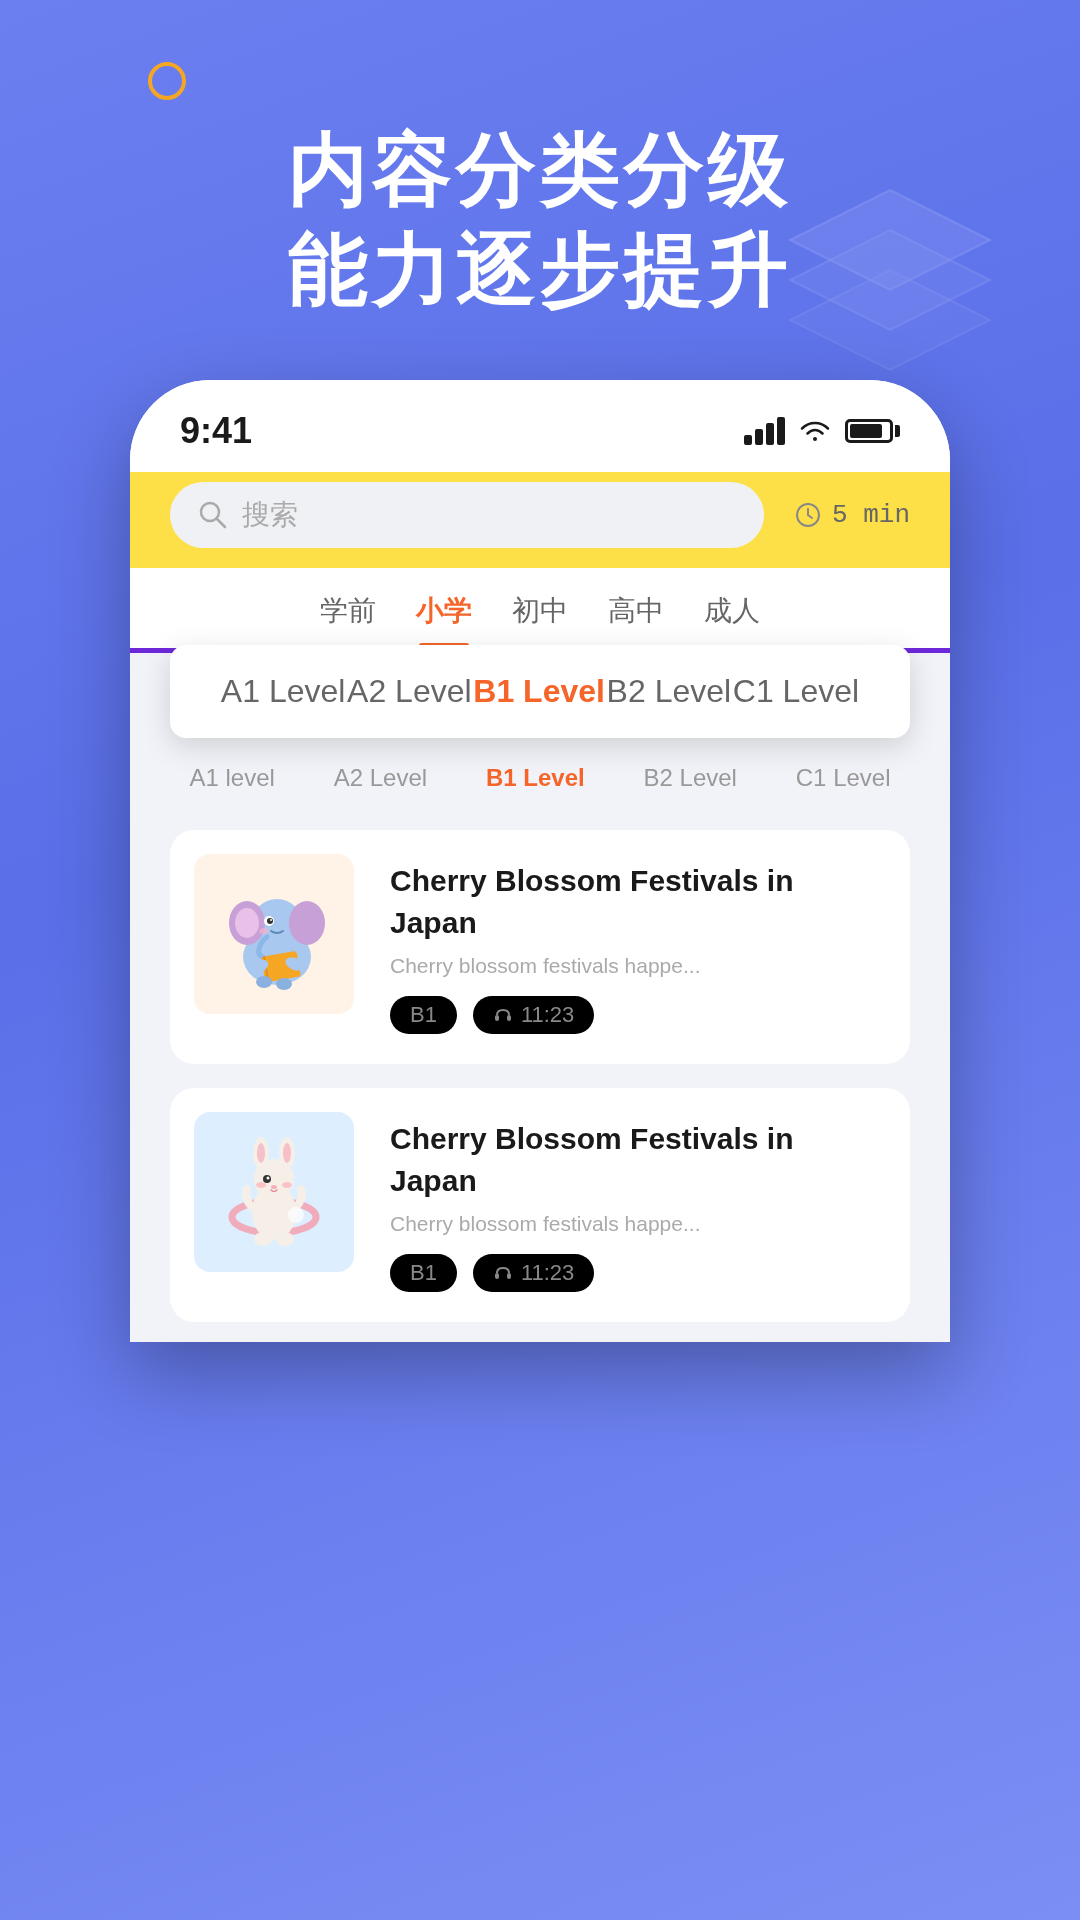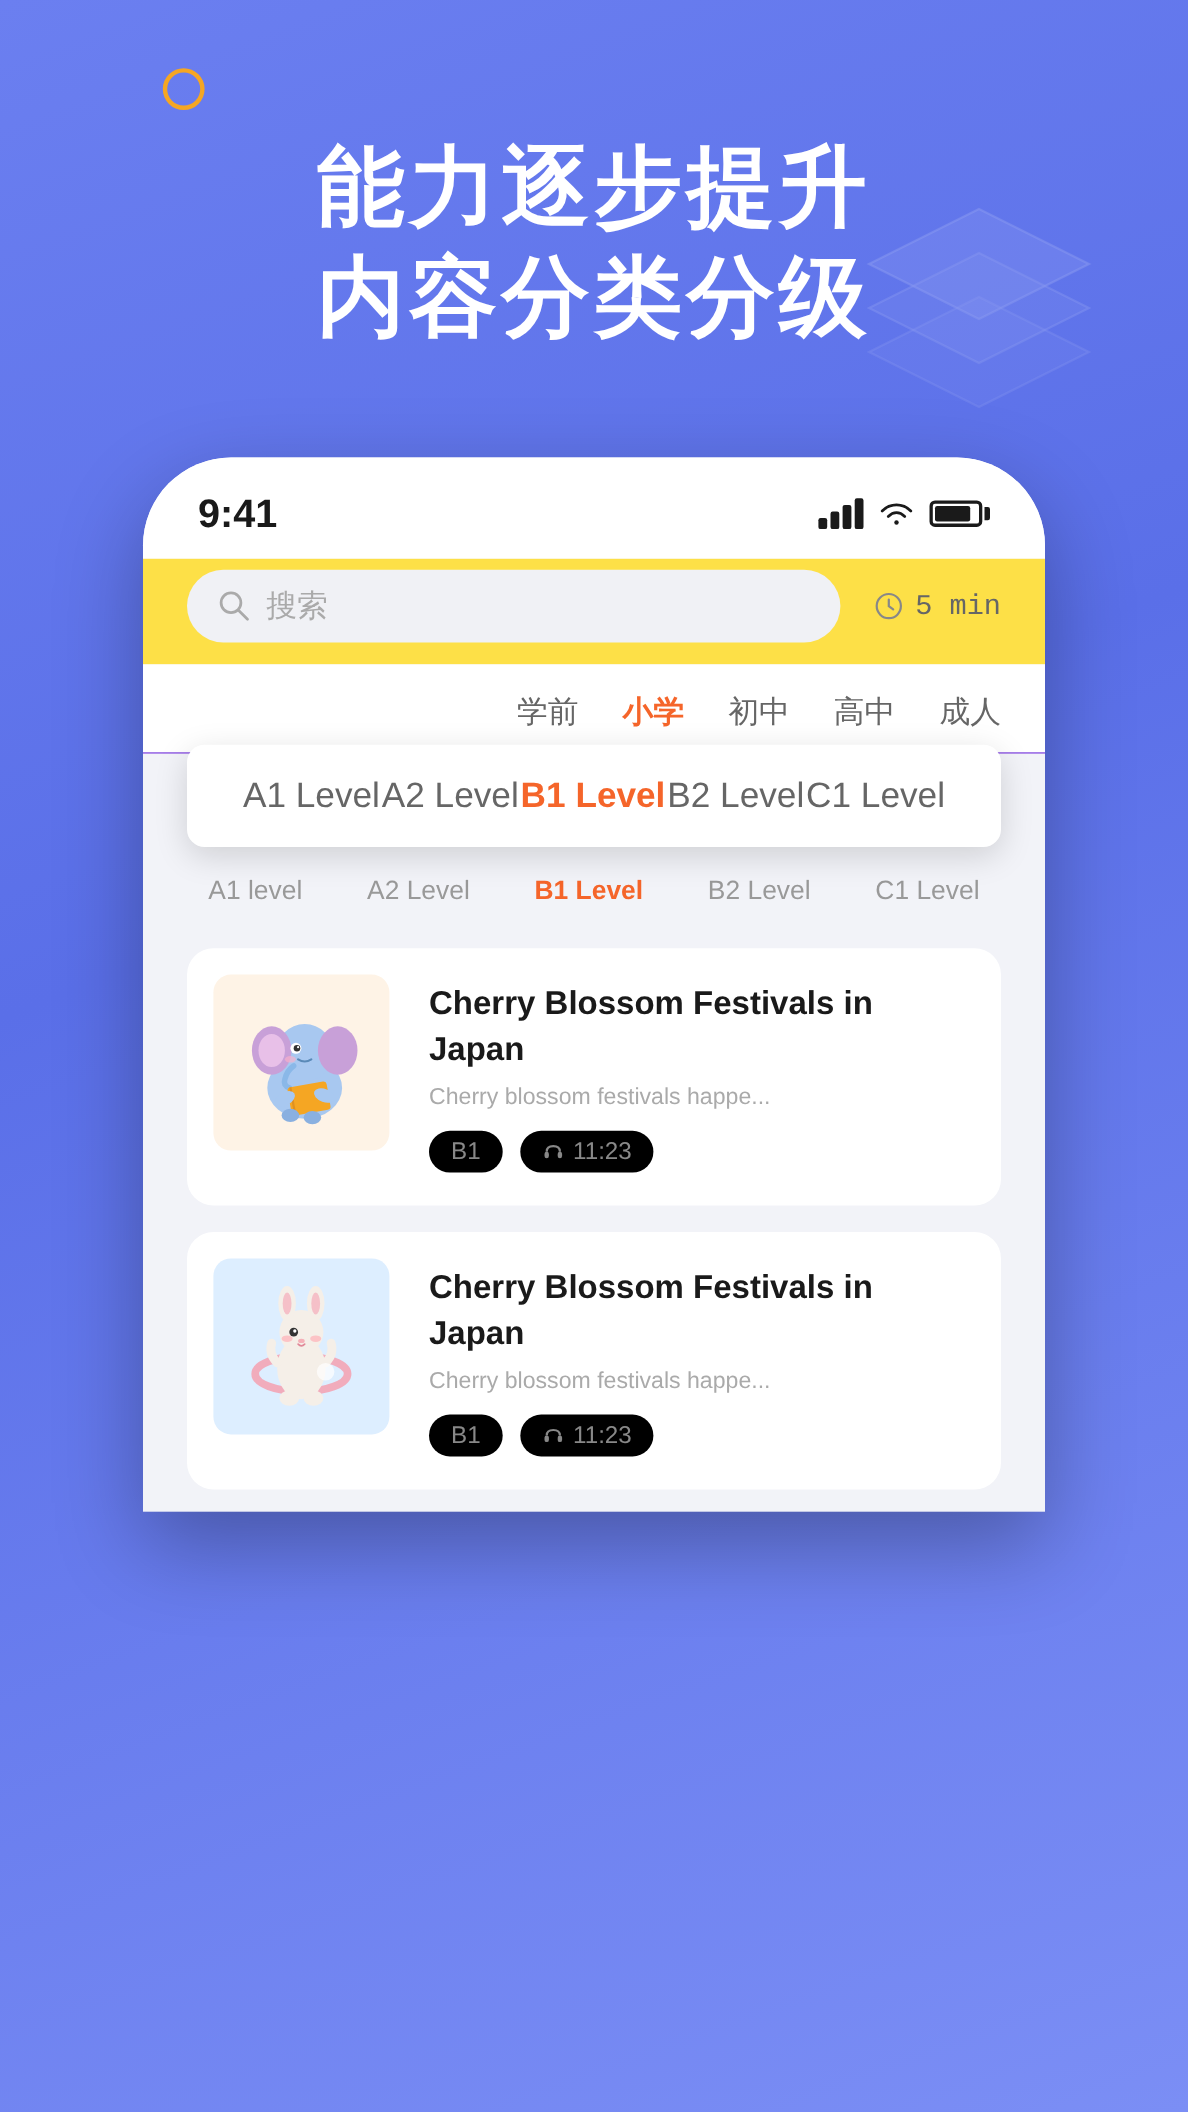--- a/index.html
+++ b/index.html
@@ -64,21 +64,20 @@
       margin-top: 20px;
     }
 
     .phone-frame {
       width: 820px;
       background: #f2f3f8;
       border-radius: 80px 80px 0 0;
       overflow: visible;
       position: relative;
       box-shadow: 0 30px 80px rgba(0,0,0,0.3);
-      margin-top: 36px;
     }
 
     
     .status-bar {
       background: #fff;
       display: flex;
       justify-content: space-between;
       align-items: center;
       padding: 30px 50px 20px;
       border-radius: 80px 80px 0 0;
@@ -168,23 +167,23 @@
     }
     .time-filter span {
       font-size: 26px;
       color: #666;
     }
 
     
     .category-tabs {
       background: #fff;
       display: flex;
-      justify-content: flex-end;
+      justify-content: center;
       padding: 10px 20px 0;
-      border-bottom: 1px solid #6d28d9;
+      border-bottom: 5px solid #6d28d9;
     }
     .cat-tab {
       font-size: 28px;
       padding: 14px 20px 18px;
       color: #666;
       position: relative;
     }
     .cat-tab.active {
       color: #f5652a;
       font-weight: 600;
@@ -328,22 +327,22 @@
 
 <div class="bg-layers">
   <svg width="260" height="220" viewBox="0 0 260 220" fill="none">
     <polygon points="130,30 230,80 130,130 30,80" fill="rgba(255,255,255,0.3)" stroke="rgba(255,255,255,0.5)" stroke-width="2"></polygon>
     <polygon points="130,70 230,120 130,170 30,120" fill="rgba(255,255,255,0.2)" stroke="rgba(255,255,255,0.4)" stroke-width="2"></polygon>
     <polygon points="130,110 230,160 130,210 30,160" fill="rgba(255,255,255,0.15)" stroke="rgba(255,255,255,0.3)" stroke-width="2"></polygon>
   </svg>
 </div>
 
 <div class="hero-text">
+  <h1>内容分类分级</h1>
   <h1>能力逐步提升</h1>
-  <h1>内容分类分级</h1>
 </div>
 
 <div class="phone-container">
   <div class="phone-frame">
 
     <div class="status-bar">
       <span class="status-time">9:41</span>
       <div class="status-icons">
         <div class="signal-bars">
           <span style="height:10px"></span>

